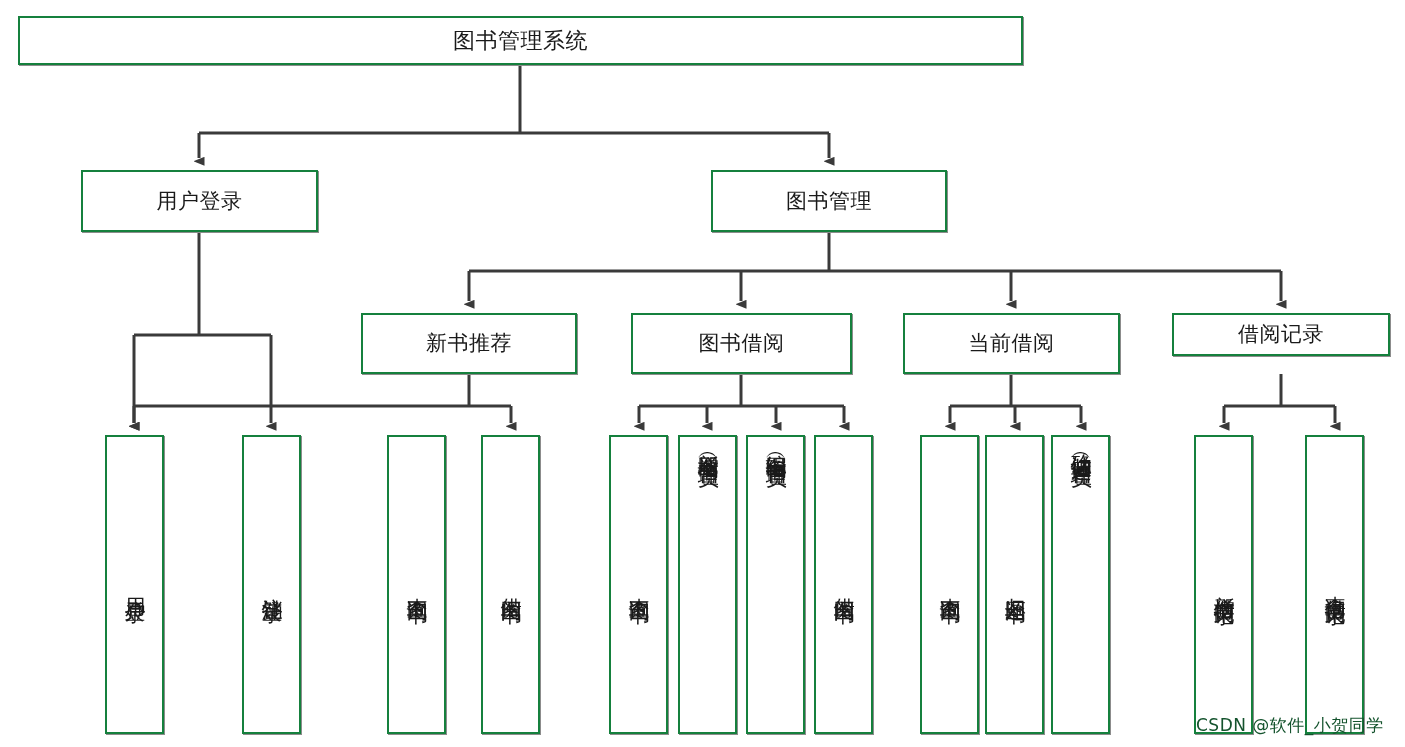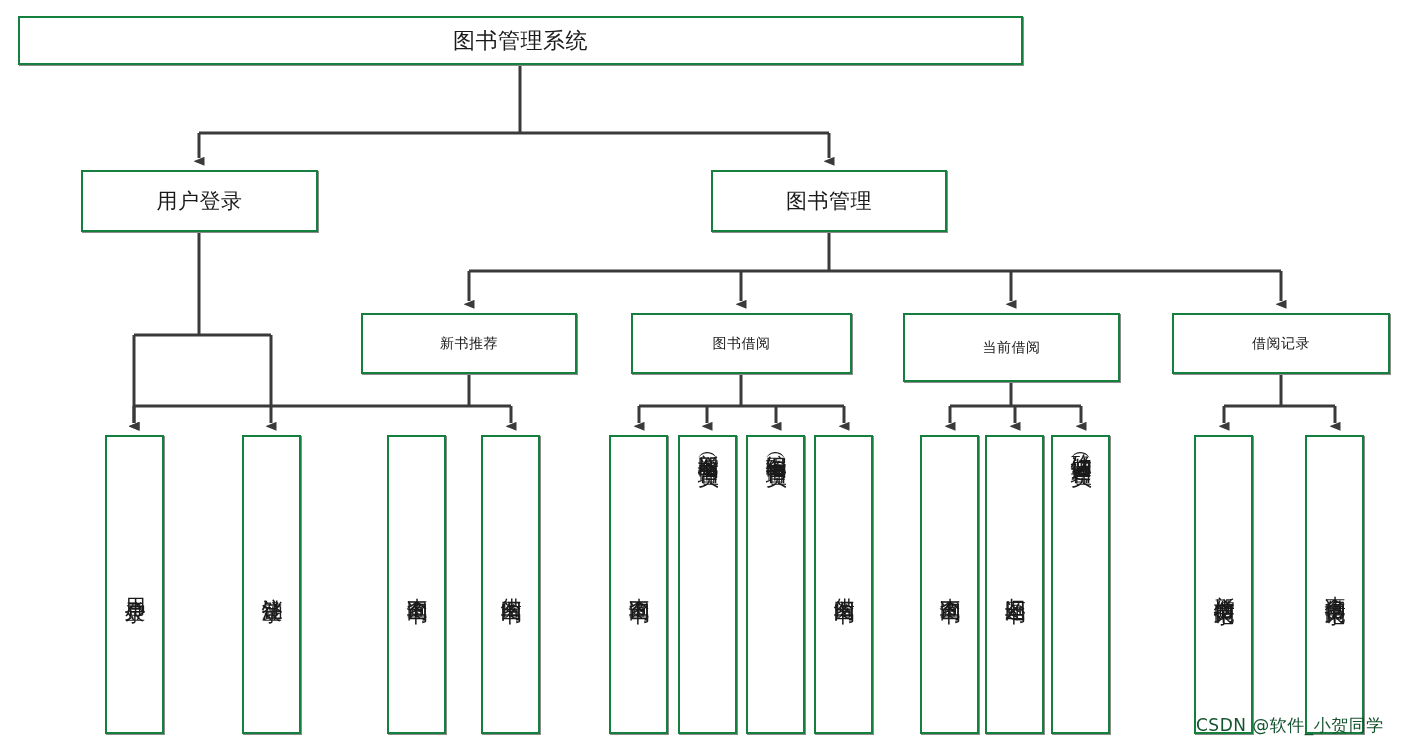--- a/index.html
+++ b/index.html
@@ -37,21 +37,21 @@
     box-shadow: 1px 1px 0 #8c8c8c;
   }
   .node .label {
     display: block;
     text-align: center;
     line-height: 1.18;
     letter-spacing: 0.5px;
   }
   .node.root .label { font-size: 22px; }
   .node.lvl2 .label { font-size: 21px; }
-  .node.lvl3 .label { font-size: 14px; }
+  .node.lvl3 .label { font-size: 21px; }
   .node.leaf {
     align-items: flex-start;
     justify-content: center;
     padding-top: 0;
   }
   .node.leaf .label {
     writing-mode: vertical-rl;
     text-orientation: upright;
     font-size: 21px;
     line-height: 1.30;
@@ -135,24 +135,24 @@
   <div class="node lvl2" style="left:711px; top:170px; width:236px; height:62px;">
     <span class="label">图书管理</span>
   </div>
 
   <div class="node lvl3" style="left:361px; top:313px; width:216px; height:61px;">
     <span class="label">新书推荐</span>
   </div>
   <div class="node lvl3" style="left:631px; top:313px; width:221px; height:61px;">
     <span class="label">图书借阅</span>
   </div>
-  <div class="node lvl3" style="left:903px; top:313px; width:217px; height:69px;">
+  <div class="node lvl3" style="left:903px; top:313px; width:217px; height:61px;">
     <span class="label">当前借阅</span>
   </div>
-  <div class="node lvl3" style="left:1172px; top:313px; width:218px; height:61px;">
+  <div class="node lvl3" style="left:1172px; top:313px; width:218px; height:43px;">
     <span class="label">借阅记录</span>
   </div>
 
   <div class="node leaf vcenter" style="left:105px; top:435px; width:59px; height:299px;">
     <span class="label">用户登录</span>
   </div>
   <div class="node leaf vcenter" style="left:242px; top:435px; width:59px; height:299px;">
     <span class="label">注销登录</span>
   </div>
   <div class="node leaf vcenter" style="left:387px; top:435px; width:59px; height:299px;">

